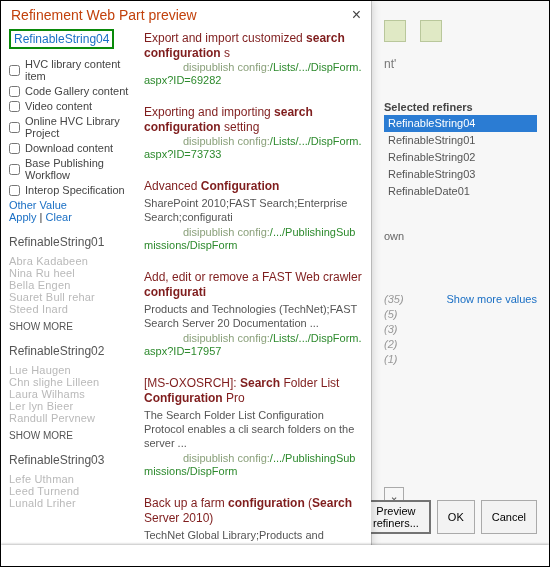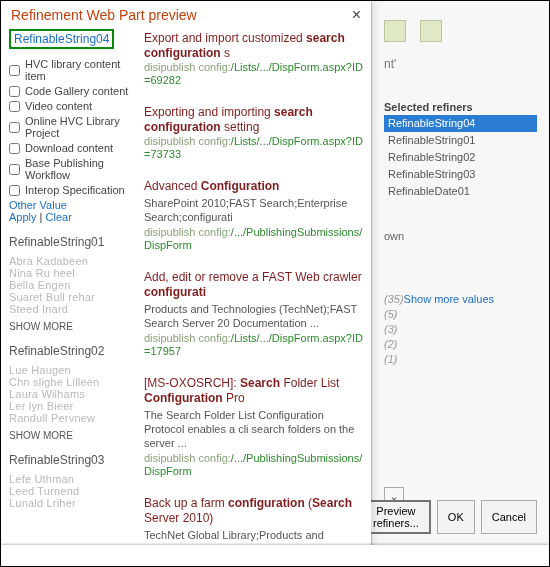--- a/index.html
+++ b/index.html
@@ -7,21 +7,21 @@
   
   .bg{position:absolute;left:370px;top:0;right:0;bottom:0;background:#f7f7f7;border-left:1px solid #ccc;padding:10px 12px;box-sizing:border-box;color:#555;}
   .bg .toolbar{height:40px;display:flex;gap:14px;align-items:center;margin-bottom:6px;}
   .bg .toolbar .ticon{width:20px;height:20px;background:#e0e9c5;border:1px solid #b9c79b;}
   .bg .nt{color:#777;font-size:12px;margin-bottom:30px;}
   .bg h4{font-size:11px;font-weight:600;margin:13px 0 2px 0;color:#444;}
   .bg .sel-list{font-size:11px;line-height:15px;}
   .bg .sel-list div{padding:1px 4px;}
   .bg .sel-list .selected{background:#2b7cd3;color:#fff;}
   .bg .down{margin-top:30px;color:#666;}
-  .bg .aggs{margin-top:50px;color:#999;font-style:italic;line-height:15px;display:flex;justify-content:flex-start;}
+  .bg .aggs{margin-top:50px;color:#999;font-style:italic;line-height:15px;display:flex;justify-content:space-between;}
   .bg .show-more{color:#1a6fc4;font-style:normal;}
   .bg .dd{margin-top:120px;}
   .bg .dd .sel{display:inline-block;border:1px solid #aaa;height:18px;width:18px;text-align:center;line-height:16px;}
   .bg .btns{position:absolute;bottom:32px;right:12px;display:flex;gap:6px;}
   .bg .btns button{font:inherit;font-size:11px;padding:3px 10px;background:#f3f3f3;border:1px solid #aaa;}
   .bg .btns .preview{border:2px solid #737373;}
   
   .dlg{position:absolute;left:0;top:0;width:370px;height:567px;background:#fff;box-shadow:2px 0 8px rgba(0,0,0,.15);display:flex;flex-direction:column;box-sizing:border-box;}
   .dlg .hd{display:flex;justify-content:space-between;align-items:center;padding:6px 10px 4px 10px;}
   .dlg .hd .ttl{font-size:14px;color:#c2410c;}
@@ -34,21 +34,21 @@
   .left .link{color:#1a6fc4;cursor:pointer;}
   .left .grp-title{color:#555;font-size:12px;margin:12px 0 6px 0;}
   .left .blur{color:#b9b9b9;letter-spacing:.2px;}
   .left .show-more{color:#555;font-size:10px;margin-top:6px;}
   .right{flex:1;overflow-y:auto;padding:4px 8px 8px 6px;box-sizing:border-box;}
   .result{margin:0 0 18px 0;}
   .result .title{color:#7f1d1d;font-size:12px;line-height:15px;}
   .result .title b{font-weight:600;}
   .result .desc{color:#555;font-size:11px;line-height:14px;margin:2px 0;}
   .result .url{color:#2d8a2d;font-size:11px;line-height:13px;word-break:break-all;}
-  .result .url .pre{color:#8aa07a;}
+  .result .url .pre{color:#8aa07a;margin-left:39px;}
   
   .right::-webkit-scrollbar{width:14px;}
   .right::-webkit-scrollbar-track{background:#f1f1f1;}
   .right::-webkit-scrollbar-thumb{background:#cfcfcf;}
   
   .tear{position:absolute;left:0;right:0;bottom:-1px;height:22px;background:
     radial-gradient(circle at 10% 100%,transparent 10px,#fff 10px),
     radial-gradient(circle at 30% 100%,transparent 9px,#fff 9px),
     radial-gradient(circle at 55% 100%,transparent 11px,#fff 11px),
     radial-gradient(circle at 78% 100%,transparent 9px,#fff 9px),

